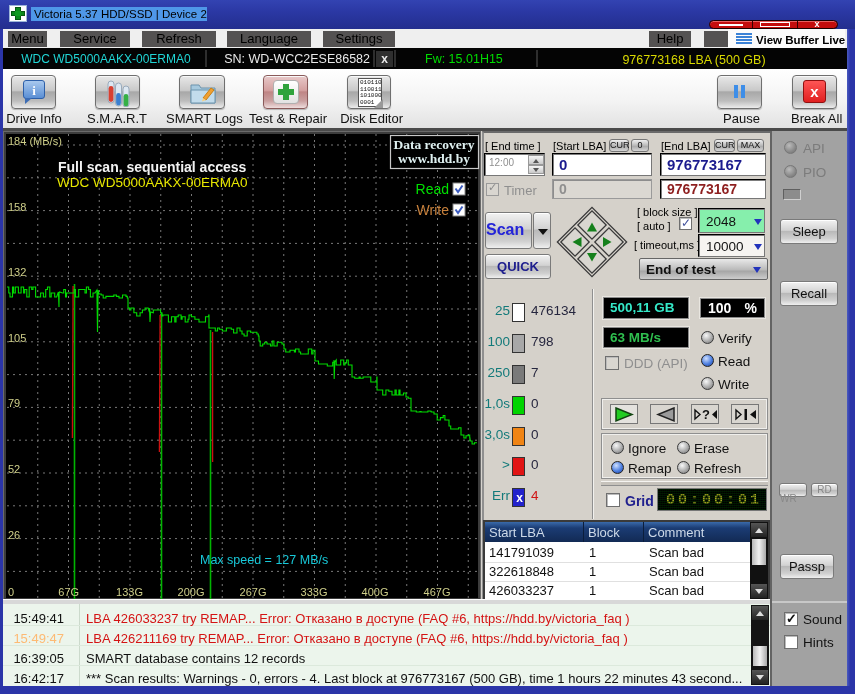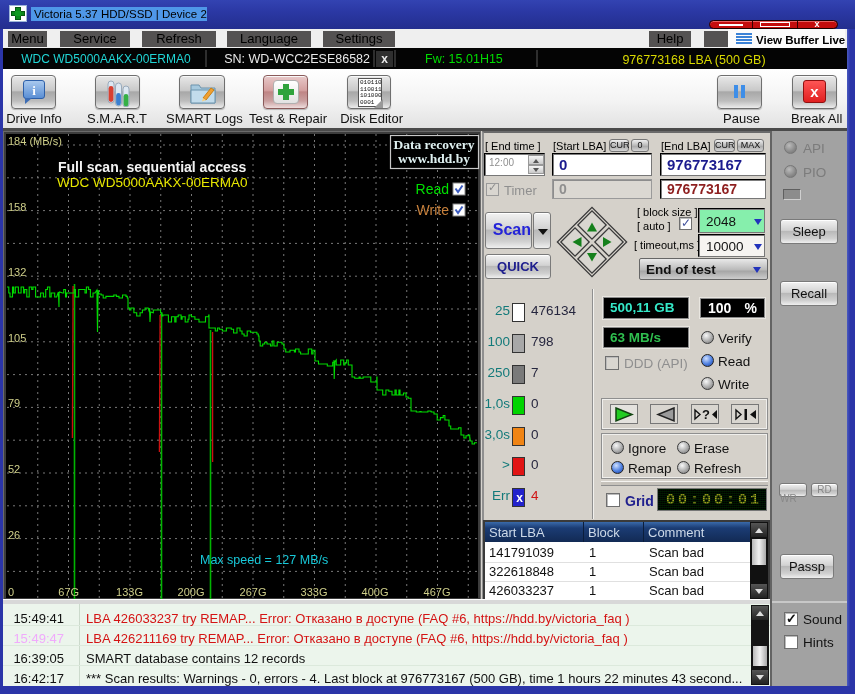--- a/index.html
+++ b/index.html
@@ -211,21 +211,21 @@
   </div>
 <div class="a" style="left:504px;top:183px;font-size:13px;color:#8f8f8f">Timer</div>
 <div class="a" style="left:552px;top:179px;width:100px;height:20px;background:#dbd8d2;border:1px solid #9a9a9a;box-shadow:inset 1px 1px 0 #8d8d8d">
     <span class="a" style="left:6px;top:1px;font-size:14px;font-weight:bold;color:#8f8f8f">0</span>
   </div>
 <div class="a inp" style="left:660px;top:179px;width:106px;height:20px">
     <span class="a" style="left:6px;top:1px;font-size:14px;font-weight:bold;color:#8e1f1f">976773167</span>
   </div>
 
 <div class="a btn" style="left:485px;top:212px;width:47px;height:37px">
-    <span class="a" style="left:0;top:8px;width:100%;text-align:right;font-size:16px;font-weight:bold;color:#2424d8">Scan</span>
+    <span class="a" style="left:0;top:8px;width:100%;text-align:left;font-size:16px;font-weight:bold;color:#2424d8">Scan</span>
   </div>
 <div class="a btn" style="left:533px;top:212px;width:18px;height:37px">
     <div class="a" style="left:4px;top:16px;border-left:5px solid transparent;border-right:5px solid transparent;border-top:6px solid #111"></div>
   </div>
 <div class="a btn" style="left:485px;top:254px;width:66px;height:25px">
     <span class="a" style="left:0;top:4px;width:100%;text-align:center;font-size:13px;font-weight:bold;color:#20208e">QUICK</span>
   </div>
 
 <svg class="a" style="left:556px;top:206px" width="72" height="72" viewBox="0 0 72 72">
 <g transform="translate(36,36)">
@@ -407,21 +407,21 @@
 <div class="a cb" style="left:784px;top:635px;width:14px;height:14px"></div>
 <div class="a" style="left:803px;top:635px;font-size:13.5px;color:#111">Hints</div>
 
 <div class="a" style="left:3px;top:599px;width:767px;height:5px;background:#d8d8d8;border-top:1px solid #fff"></div>
 <div class="a" style="left:3px;top:604px;width:767px;height:82px;background:#ecf5ec"></div>
 <div class="a" style="left:79px;top:604px;width:1px;height:82px;background:#ccdacc"></div>
 <div class="a" style="left:3px;top:624.5px;width:767px;height:1px;background:#dce9dc"></div>
 <div class="a" style="left:3px;top:644.5px;width:767px;height:1px;background:#dce9dc"></div>
 <div class="a" style="left:3px;top:664.5px;width:767px;height:1px;background:#dce9dc"></div>
 <div class="a" style="left:8px;top:611px;width:56px;text-align:right;font-size:13px;color:#111">15:49:41</div>
-<div class="a" style="left:8px;top:631px;width:56px;text-align:right;font-size:13px;color:#f0abfc">15:49:47</div>
+<div class="a" style="left:8px;top:631px;width:56px;text-align:right;font-size:13px;color:#fdba74">15:49:47</div>
 <div class="a" style="left:8px;top:651px;width:56px;text-align:right;font-size:13px;color:#111">16:39:05</div>
 <div class="a" style="left:8px;top:671px;width:56px;text-align:right;font-size:13px;color:#111">16:42:17</div>
 <div class="a" style="left:86px;top:611px;font-size:13px;color:#d41414;white-space:nowrap">LBA 426033237 try REMAP... Error: Отказано в доступе (FAQ #6, https://hdd.by/victoria_faq )</div>
 <div class="a" style="left:86px;top:631px;font-size:13px;color:#d41414;white-space:nowrap">LBA 426211169 try REMAP... Error: Отказано в доступе (FAQ #6, https://hdd.by/victoria_faq )</div>
 <div class="a" style="left:86px;top:651px;font-size:13px;color:#111;white-space:nowrap">SMART database contains 12 records</div>
 <div class="a" style="left:86px;top:671px;font-size:13px;color:#111;white-space:nowrap">*** Scan results: Warnings - 0, errors - 4. Last block at 976773167 (500 GB), time 1 hours 22 minutes 43 second...</div>
 <div class="a" style="left:751px;top:605px;width:18px;height:80px;background:#141414">
  <div class="a" style="left:1px;top:1px;width:16px;height:14px;background:linear-gradient(180deg,#555,#222)">
       <div class="a" style="left:4px;top:5px;border-left:4px solid transparent;border-right:4px solid transparent;border-bottom:5px solid #ddd"></div>
     </div>

